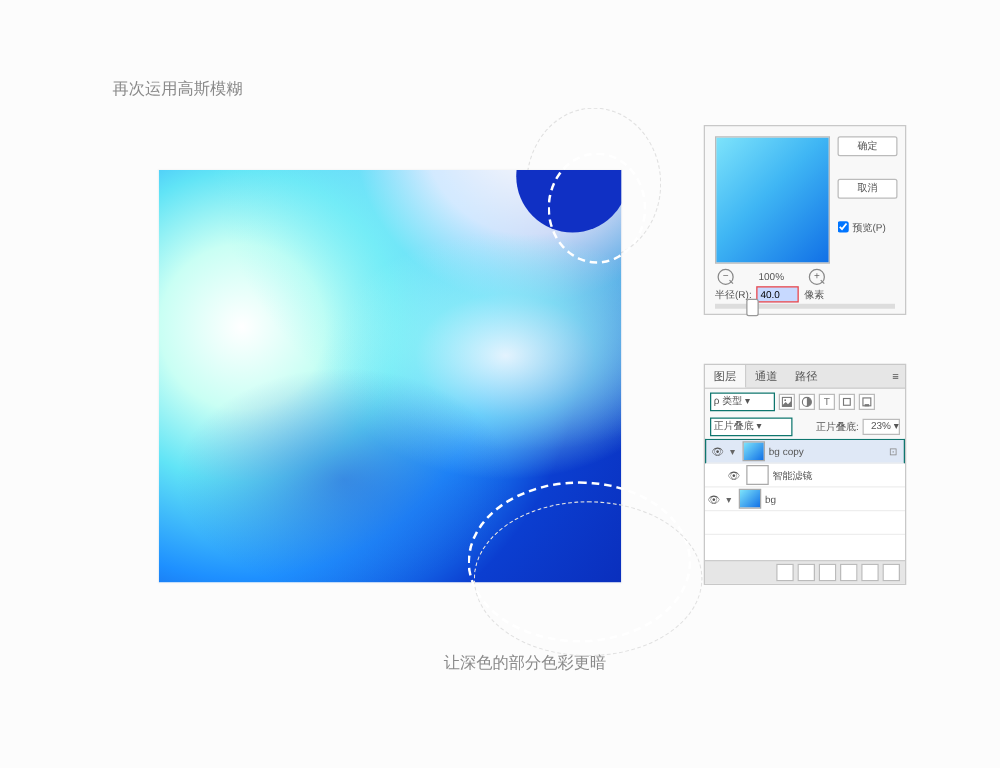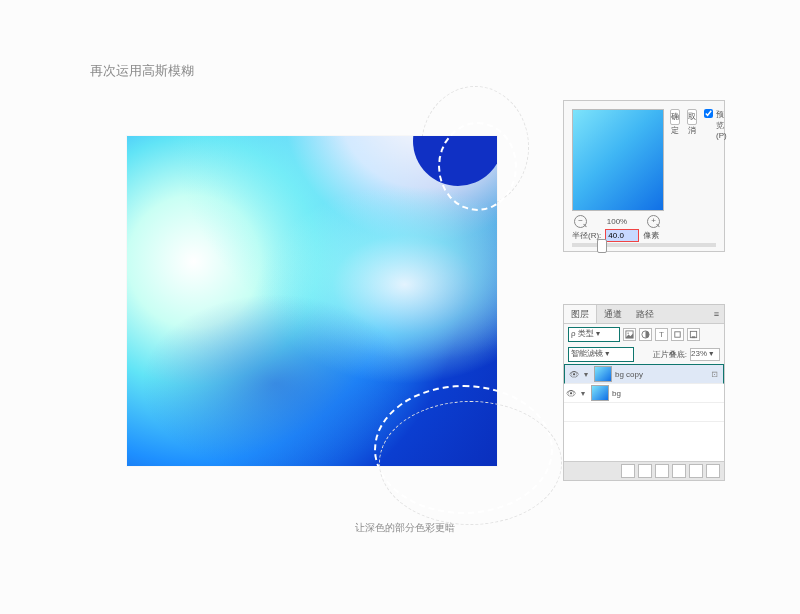--- a/index.html
+++ b/index.html
@@ -1,59 +1,59 @@
 <!DOCTYPE html>
 <html><head>
 <meta charset="utf-8">
 <style>
 html,body{margin:0;padding:0;width:800px;height:614px;background:#fcfcfc;font-family:"Microsoft YaHei",sans-serif;font-size:10px;color:#888;overflow:hidden}
 .page{position:relative;width:800px;height:478px}
 .top-note{position:absolute;left:90px;top:62px;font-size:13px;color:#8a8a8a}
-.bottom-note{position:absolute;left:355px;top:521px;font-size:10px;color:#8a8a8a}
+.bottom-note{position:absolute;left:355px;top:521px;font-size:13px;color:#8a8a8a}
 .canvas{position:absolute;left:127px;top:136px;width:370px;height:330px;overflow:hidden;box-shadow:0 0 0 1px rgba(0,0,0,0.02)}
 .bg1{position:absolute;inset:0;background:radial-gradient(circle at 18% 38%,#ffffff 0%,#c9fff4 18%,#61e4f6 34%,#1e90ff 55%,#0b3ed0 75%,#0a2fbd 100%)}
 .bg2{position:absolute;inset:0;background:radial-gradient(circle at 80% -10%,#ffffff 0%,rgba(255,255,255,0.8) 18%,rgba(134,244,248,0.6) 30%,rgba(30,144,255,0) 55%)}
 .bg3{position:absolute;inset:0;background:radial-gradient(ellipse 65% 50% at 75% 45%, rgba(255,255,255,0.85) 0%, rgba(160,248,248,0.55) 30%, rgba(30,144,255,0) 60%)}
 .bg4{position:absolute;inset:0;background:radial-gradient(ellipse 60% 45% at 40% 75%, rgba(30,60,200,0.45) 0%, rgba(10,40,180,0) 60%)}
 .topblob{position:absolute;right:-6px;top:-40px;width:90px;height:90px;border-radius:50%;background:#1030c4}
 .main-ellipse{position:absolute;left:374px;top:385px;width:175px;height:125px;border:2px dashed #fff;border-radius:50%}
 .corner-ellipse{position:absolute;left:438px;top:122px;width:75px;height:85px;border:2px dashed #fff;border-radius:50%}
 .ghost-ellipse{position:absolute;border:1.5px dashed #e2e2e2;border-radius:50%}
 .ghost1{left:421px;top:86px;width:106px;height:120px}
 .ghost2{left:379px;top:401px;width:181px;height:122px}
 
 .panel{position:absolute;background:#f8f8f8;border:1px solid #c8c8c8;font-size:9px;color:#555}
 .blur-panel{left:563px;top:100px;width:160px;height:150px}
 .blur-preview{position:absolute;left:8px;top:8px;width:90px;height:100px;background:linear-gradient(135deg,#7de3fb 0%,#3fb6f4 45%,#1170e6 100%);border:1px solid #bbb}
-.blur-btns{position:absolute;left:106px;top:8px;width:48px;display:flex;flex-direction:row;gap:7px}
+.blur-btns{position:absolute;left:106px;top:8px;width:48px;display:flex;flex-direction:column;gap:18px}
 .pbtn{height:14px;line-height:14px;text-align:center;background:#fff;border:1px solid #bbb;border-radius:2px;font-size:8px;cursor:pointer}
 .chk{height:12px;display:flex;align-items:flex-start;gap:3px;font-size:8px}
 .chk input{width:9px;height:9px;margin:0}
 .zoom-row{position:absolute;left:10px;top:114px;width:86px;display:flex;align-items:center;justify-content:space-between;font-size:8px}
 .zicon{width:11px;height:11px;border:1px solid #888;border-radius:50%;position:relative}
 .zicon::after{content:"";position:absolute;width:4px;height:1px;background:#888;left:8px;top:9px;transform:rotate(45deg)}
 .zicon.minus::before{content:"−";position:absolute;font-size:8px;line-height:10px;width:100%;text-align:center;color:#666}
 .zicon.plus::before{content:"+";position:absolute;font-size:8px;line-height:10px;width:100%;text-align:center;color:#666}
 .radius-row{position:absolute;left:8px;top:128px;display:flex;align-items:center;gap:4px;font-size:8px}
 .radius-row input{width:28px;height:11px;font-size:8px;padding:0 2px;border:1px solid #ef4444;background:#c7d9ff}
 .slider{position:absolute;left:8px;top:142px;width:144px;height:4px;background:#ddd}
 .slider .thumb{position:absolute;left:22px;top:-4px;width:8px;height:12px;background:#fff;border:1px solid #999;border-radius:2px}
 
-.layers-panel{left:563px;top:304px;width:160px;height:175px;display:flex;flex-direction:column}
+.layers-panel{left:563px;top:291px;width:160px;height:175px;display:flex;flex-direction:column}
 .tabs{display:flex;height:18px;background:#e6e6e6;border-bottom:1px solid #ccc}
 .tab{padding:0 7px;line-height:18px;font-size:9px;cursor:pointer}
 .tab.active{background:#f8f8f8;border-right:1px solid #ccc}
 .menu-icon{margin-left:auto;padding:0 5px;line-height:18px;cursor:pointer}
 .opts{display:flex;align-items:center;gap:3px;padding:3px 4px;height:14px}
 .sel{height:13px;font-size:8px;border:1px solid #0f766e;background:#fff;padding:0 2px}
 .sel.kind{width:46px}
 .sel.blend{width:60px}
 .tiny-icon{width:11px;height:11px;border:1px solid #bbb;background:#fff;cursor:pointer}
 .opacity-lbl{font-size:8px;margin-left:auto}
-.num-in{width:28px;height:11px;font-size:8px;border:1px solid #bbb;background:#fff;text-align:left}
+.num-in{width:28px;height:11px;font-size:8px;border:1px solid #bbb;background:#fff;text-align:right}
 .locks{display:flex;align-items:center;gap:3px;padding:2px 4px;height:14px;border-bottom:1px solid #ddd}
 .lock-icon{width:11px;height:11px;background:#fff;border:1px solid #bbb}
 .layer-list{flex:1;overflow:hidden;background:#fff}
 .layer{display:flex;align-items:center;height:18px;border-bottom:1px solid #eee;font-size:8px}
 .layer.sel{background:#dfe8f6}
 .layer.child{padding-left:16px}
 .layer.gchild{padding-left:28px}
 .eye{width:14px;text-align:center;cursor:pointer}
 .eye::before{content:"👁";font-size:8px}
 .chev{width:10px;text-align:center;cursor:pointer;color:#666}
@@ -143,31 +143,36 @@
           </svg>
         </span>
     <span class="tiny-icon">
           <svg class="hicon" viewBox="0 0 10 10">
             <rect x="1.5" y="1.5" width="7" height="7" fill="none" stroke="#777"></rect>
             <rect x="3" y="7" width="4" height="2" fill="#777"></rect>
           </svg>
         </span>
   </div>
   <div class="opts">
-    <span class="sel blend"><span>智能滤镜</span>&nbsp;<span>▾</span></span>
+    <span class="sel blend"><span>正片叠底</span>&nbsp;<span>▾</span></span>
     <span class="opacity-lbl">正片叠底:</span>
     <span class="num-in"><span>23%</span>&nbsp;<span>▾</span></span>
   </div>
   <div class="layer-list">
     <div class="layer sel">
       <span class="eye"></span>
       <span class="chev">▾</span>
       <span class="thumb art"></span>
       <span class="lname">bg copy</span>
       <span class="rlink">⊡</span>
+    </div>
+    <div class="layer child">
+      <span class="eye"></span>
+      <span class="thumb white"></span>
+      <span class="lname">智能滤镜</span>
     </div>
     <div class="layer">
       <span class="eye"></span>
       <span class="chev">▾</span>
       <span class="thumb art"></span>
       <span class="lname">bg</span>
     </div>
     <div class="layer child">
       
       

